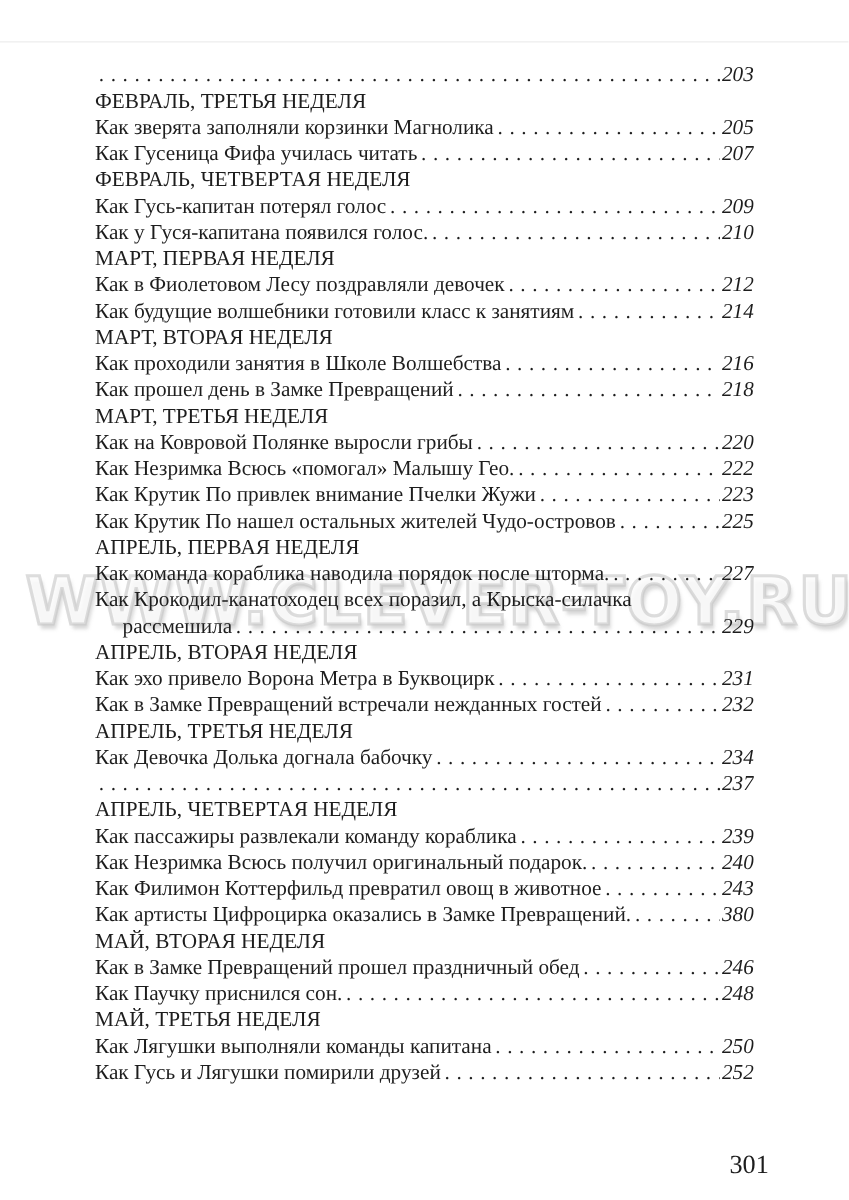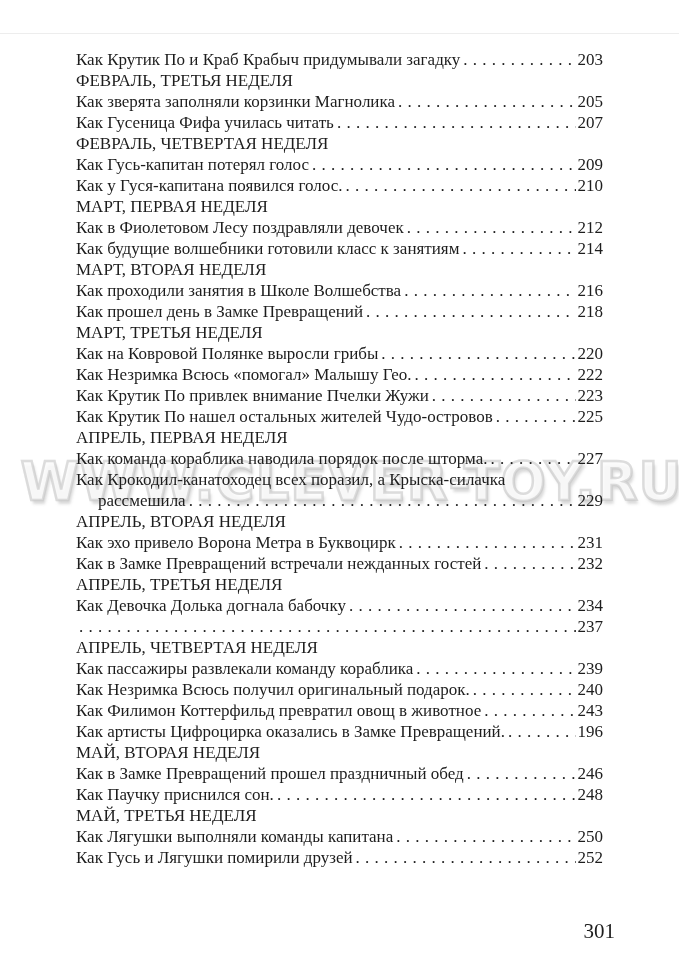--- a/index.html
+++ b/index.html
@@ -58,40 +58,39 @@
     overflow: hidden;
   }
   .row .title { flex: 0 0 auto; }
   .row .leader {
     flex: 1 1 auto;
     overflow: hidden;
     white-space: nowrap;
     margin: 0 2px 0 3px;
     letter-spacing: 0.5px;
   }
-  .row .pg { flex: 0 0 auto; }
+  .row .pg { flex: 0 0 auto; font-style: italic; }
   .row.cont .title { margin-left: 22px; }
   .folio {
     position: absolute;
     top: 921px;
     right: 64px;
     font-size: 21px;
     line-height: 20px;
     z-index: 1;
   }
 </style>
 </head>
 <body>
 
 <div class="page">
   <div class="topline"></div>
   <div class="watermark">WWW.CLEVER-TOY.RU</div>
   <div class="toc">
       <div class="row">
-        <span class="title">Как Крутик По и Краб Крабыч придумывали загадку</span>
         <span class="leader">. . . . . . . . . . . . . . . . . . . . . . . . . . . . . . . . . . . . . . . . . . . . . . . . . . . . . . . . . . . . . . . . . . . . . . . . . . . . . . . . . . . . . . . . . .</span>
         <span class="pg">203</span>
       </div>
       <div class="row">
         <span class="title">ФЕВРАЛЬ, ТРЕТЬЯ НЕДЕЛЯ</span>
       </div>
       <div class="row">
         <span class="title">Как зверята заполняли корзинки Магнолика</span>
         <span class="leader">. . . . . . . . . . . . . . . . . . . . . . . . . . . . . . . . . . . . . . . . . . . . . . . . . . . . . . . . . . . . . . . . . . . . . . . . . . . . . . . . . . . . . . . . . .</span>
         <span class="pg">205</span>
@@ -218,21 +217,21 @@
         <span class="pg">240</span>
       </div>
       <div class="row">
         <span class="title">Как Филимон Коттерфильд превратил овощ в животное</span>
         <span class="leader">. . . . . . . . . . . . . . . . . . . . . . . . . . . . . . . . . . . . . . . . . . . . . . . . . . . . . . . . . . . . . . . . . . . . . . . . . . . . . . . . . . . . . . . . . .</span>
         <span class="pg">243</span>
       </div>
       <div class="row">
         <span class="title">Как артисты Цифроцирка оказались в Замке Превращений.</span>
         <span class="leader">. . . . . . . . . . . . . . . . . . . . . . . . . . . . . . . . . . . . . . . . . . . . . . . . . . . . . . . . . . . . . . . . . . . . . . . . . . . . . . . . . . . . . . . . . .</span>
-        <span class="pg">196</span>
+        <span class="pg">380</span>
       </div>
       <div class="row">
         <span class="title">МАЙ, ВТОРАЯ НЕДЕЛЯ</span>
       </div>
       <div class="row">
         <span class="title">Как в Замке Превращений прошел праздничный обед</span>
         <span class="leader">. . . . . . . . . . . . . . . . . . . . . . . . . . . . . . . . . . . . . . . . . . . . . . . . . . . . . . . . . . . . . . . . . . . . . . . . . . . . . . . . . . . . . . . . . .</span>
         <span class="pg">246</span>
       </div>
       <div class="row">

